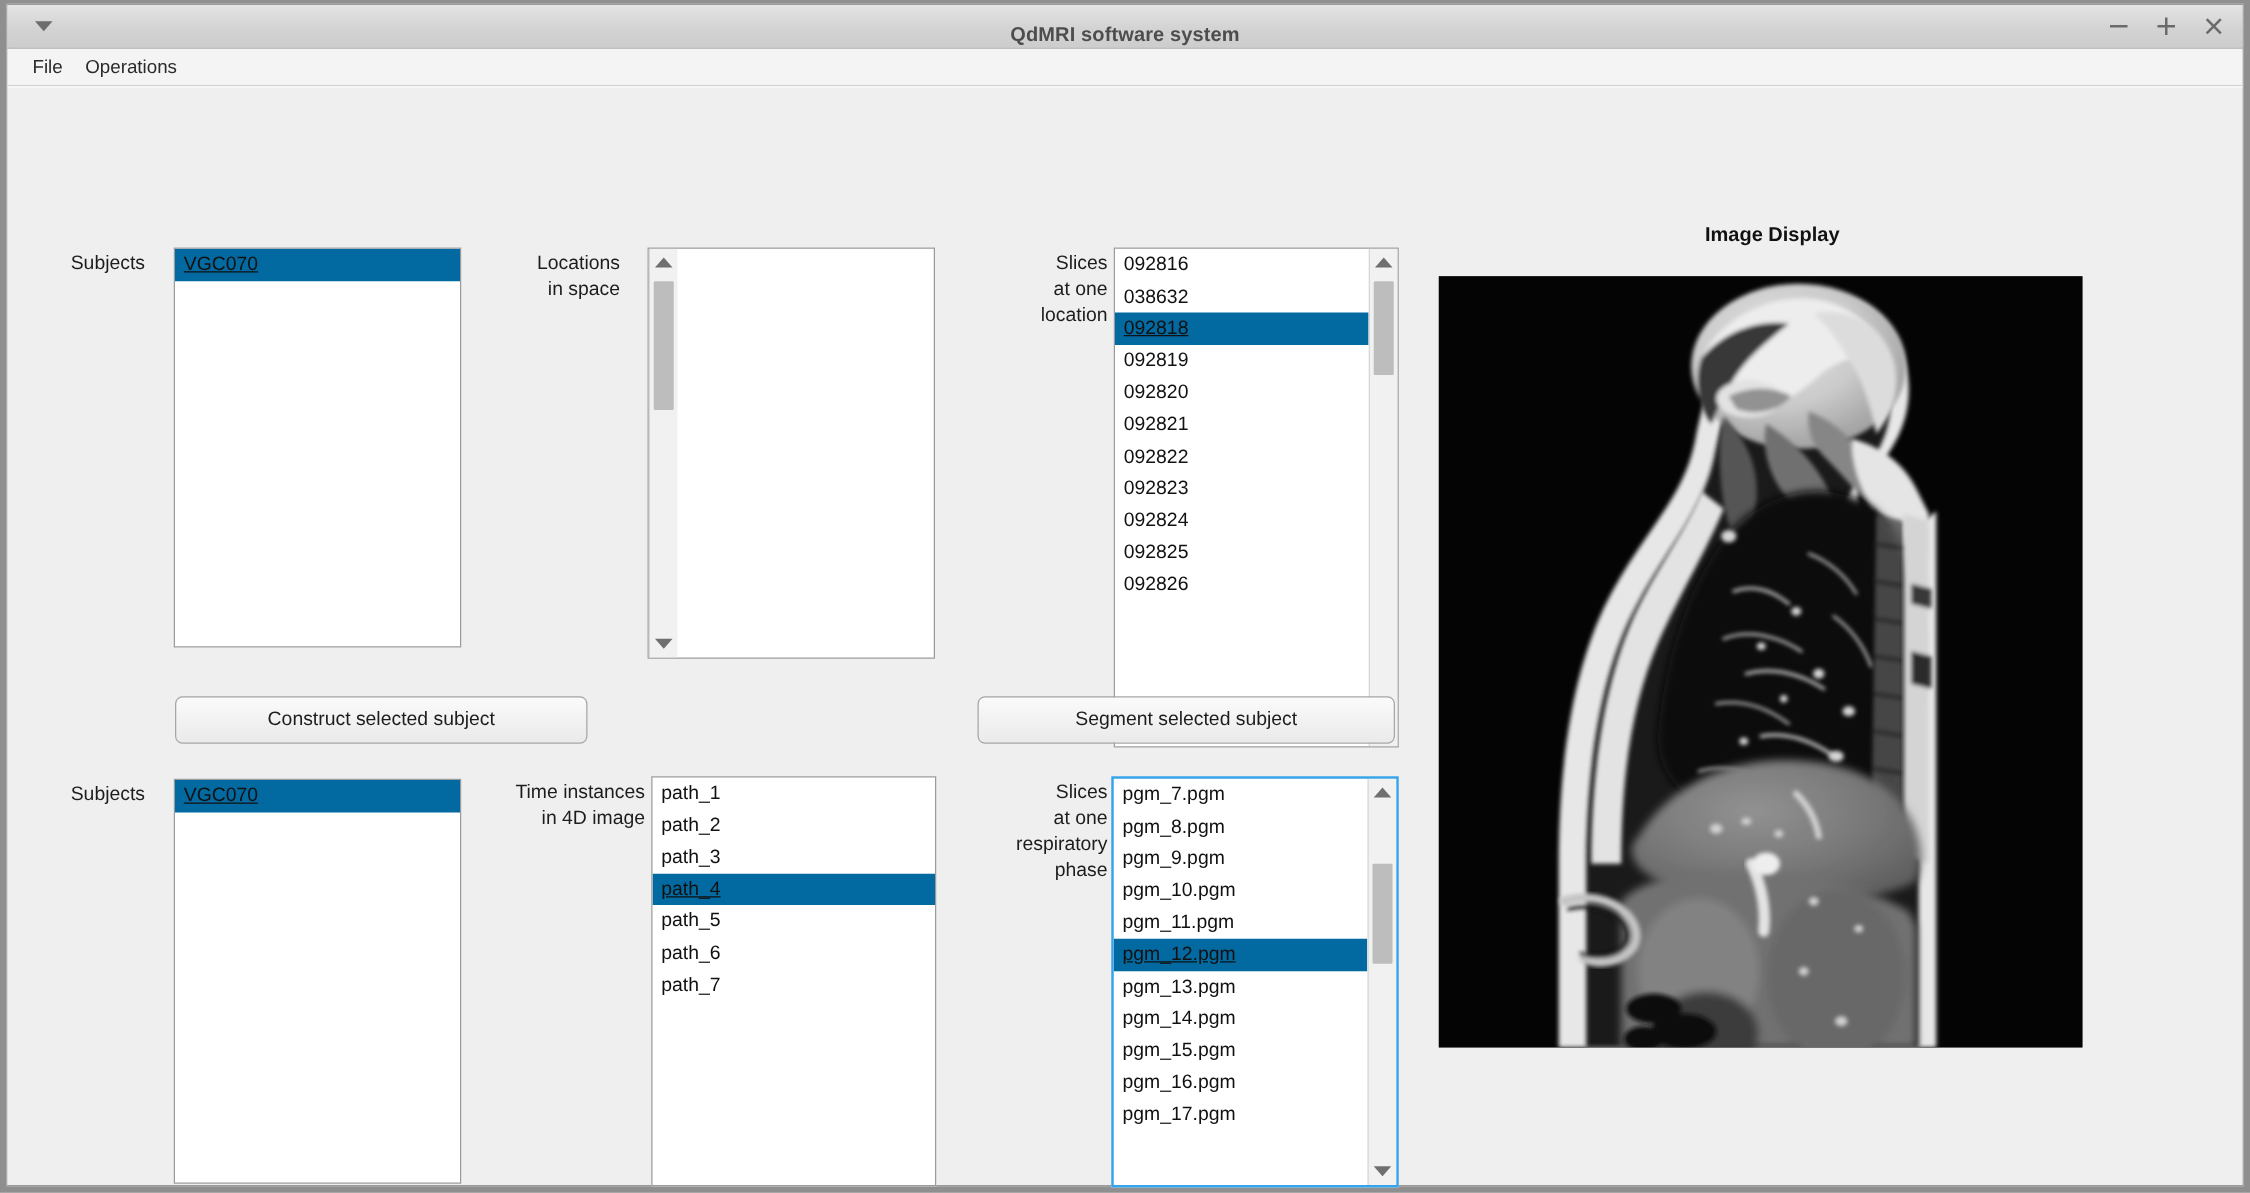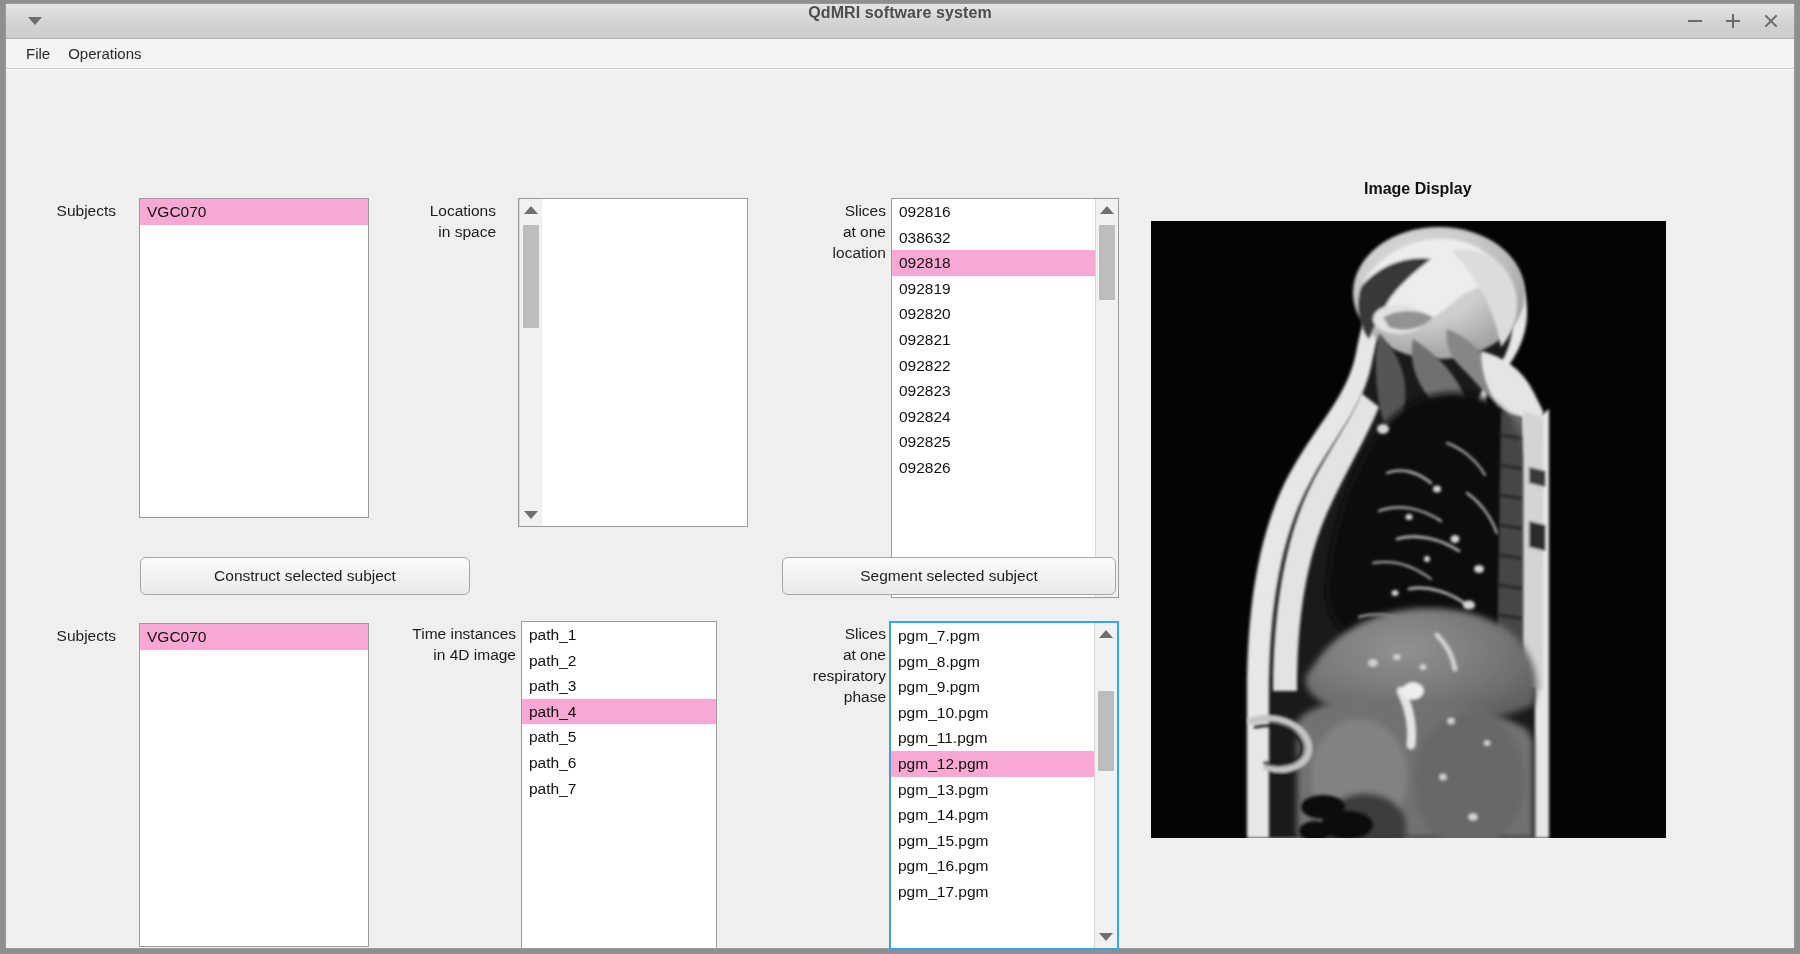--- a/index.html
+++ b/index.html
@@ -28,21 +28,21 @@
     display: flex;
     flex-direction: column;
   }
   .titlebar {
     position: relative;
     height: 34px;
     flex: 0 0 34px;
     background: linear-gradient(to bottom, #e4e4e4 0%, #d3d3d3 55%, #cdcdcd 100%);
     border-bottom: 1px solid #b0b0b0;
     display: flex;
-    align-items: flex-start;
+    align-items: flex-end;
     justify-content: center;
   }
   .titlebar .title {
     font-size: 16px;
     font-weight: bold;
     color: #4d4d4d;
     letter-spacing: .1px;
   }
   .tb-menu-caret {
     position: absolute;
@@ -138,21 +138,22 @@
     height: 25.6px;
     line-height: 25.6px;
     font-size: 15.5px;
     color: #111;
     padding-left: 7px;
     white-space: nowrap;
     box-sizing: border-box;
     cursor: default;
   }
   .lb-row.sel {
-    background: #f9a8d4;
+    background: #0369a1;
+    text-decoration: underline;
   }
 
   
   .scrollbar {
     flex: 0 0 22px;
     width: 22px;
     background: #f1f1f1;
     border-left: 1px solid #d6d6d6;
     position: relative;
   }
@@ -304,21 +305,21 @@
 
     <div class="listbox" style="left:133px; top:553px; width:230px; height:324px;">
       <div class="lb-items">
         <div class="lb-row sel">VGC070</div>
       </div>
     </div>
 
     <div class="lbl" style="left:370px; top:553px; width:140px;">Time instances
 in 4D image</div>
 
-    <div class="listbox" style="left:515px; top:551px; width:196px; height:328px;">
+    <div class="listbox" style="left:515px; top:551px; width:228px; height:328px;">
       <div class="lb-items">
         <div class="lb-row">path_1</div>
         <div class="lb-row">path_2</div>
         <div class="lb-row">path_3</div>
         <div class="lb-row sel">path_4</div>
         <div class="lb-row">path_5</div>
         <div class="lb-row">path_6</div>
         <div class="lb-row">path_7</div>
       </div>
     </div>

